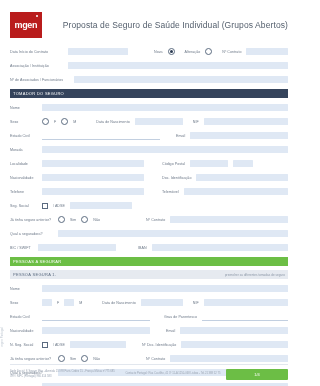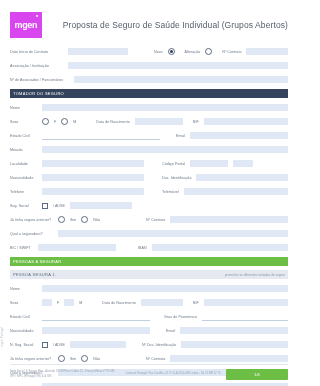--- a/index.html
+++ b/index.html
@@ -8,21 +8,21 @@
     background:#ffffff;
     font-family:"Liberation Sans", sans-serif;
     color:#2b3b52;
     overflow:hidden;
   }
   .page{position:relative;width:298px;height:386px;box-sizing:border-box;padding:0 10px;}
 
   
   .header{display:flex;align-items:center;padding-top:10px;height:30px;}
   .logo{
-    width:34px;height:26px;background:#d946ef;position:relative;
+    width:34px;height:26px;background:#b91c1c;position:relative;
     display:flex;align-items:center;justify-content:center;
   }
   .logo-text{
     color:#ffffff;font-size:9px;font-weight:bold;letter-spacing:-0.3px;
     font-family:"Liberation Sans", sans-serif;line-height:1;
   }
   .logo-dot{position:absolute;top:3px;right:4px;width:2px;height:2px;background:#ffffff;border-radius:50%;}
   .doc-title{
     margin-left:21px;font-size:8.5px;color:#55606e;letter-spacing:.1px;white-space:nowrap;
   }

